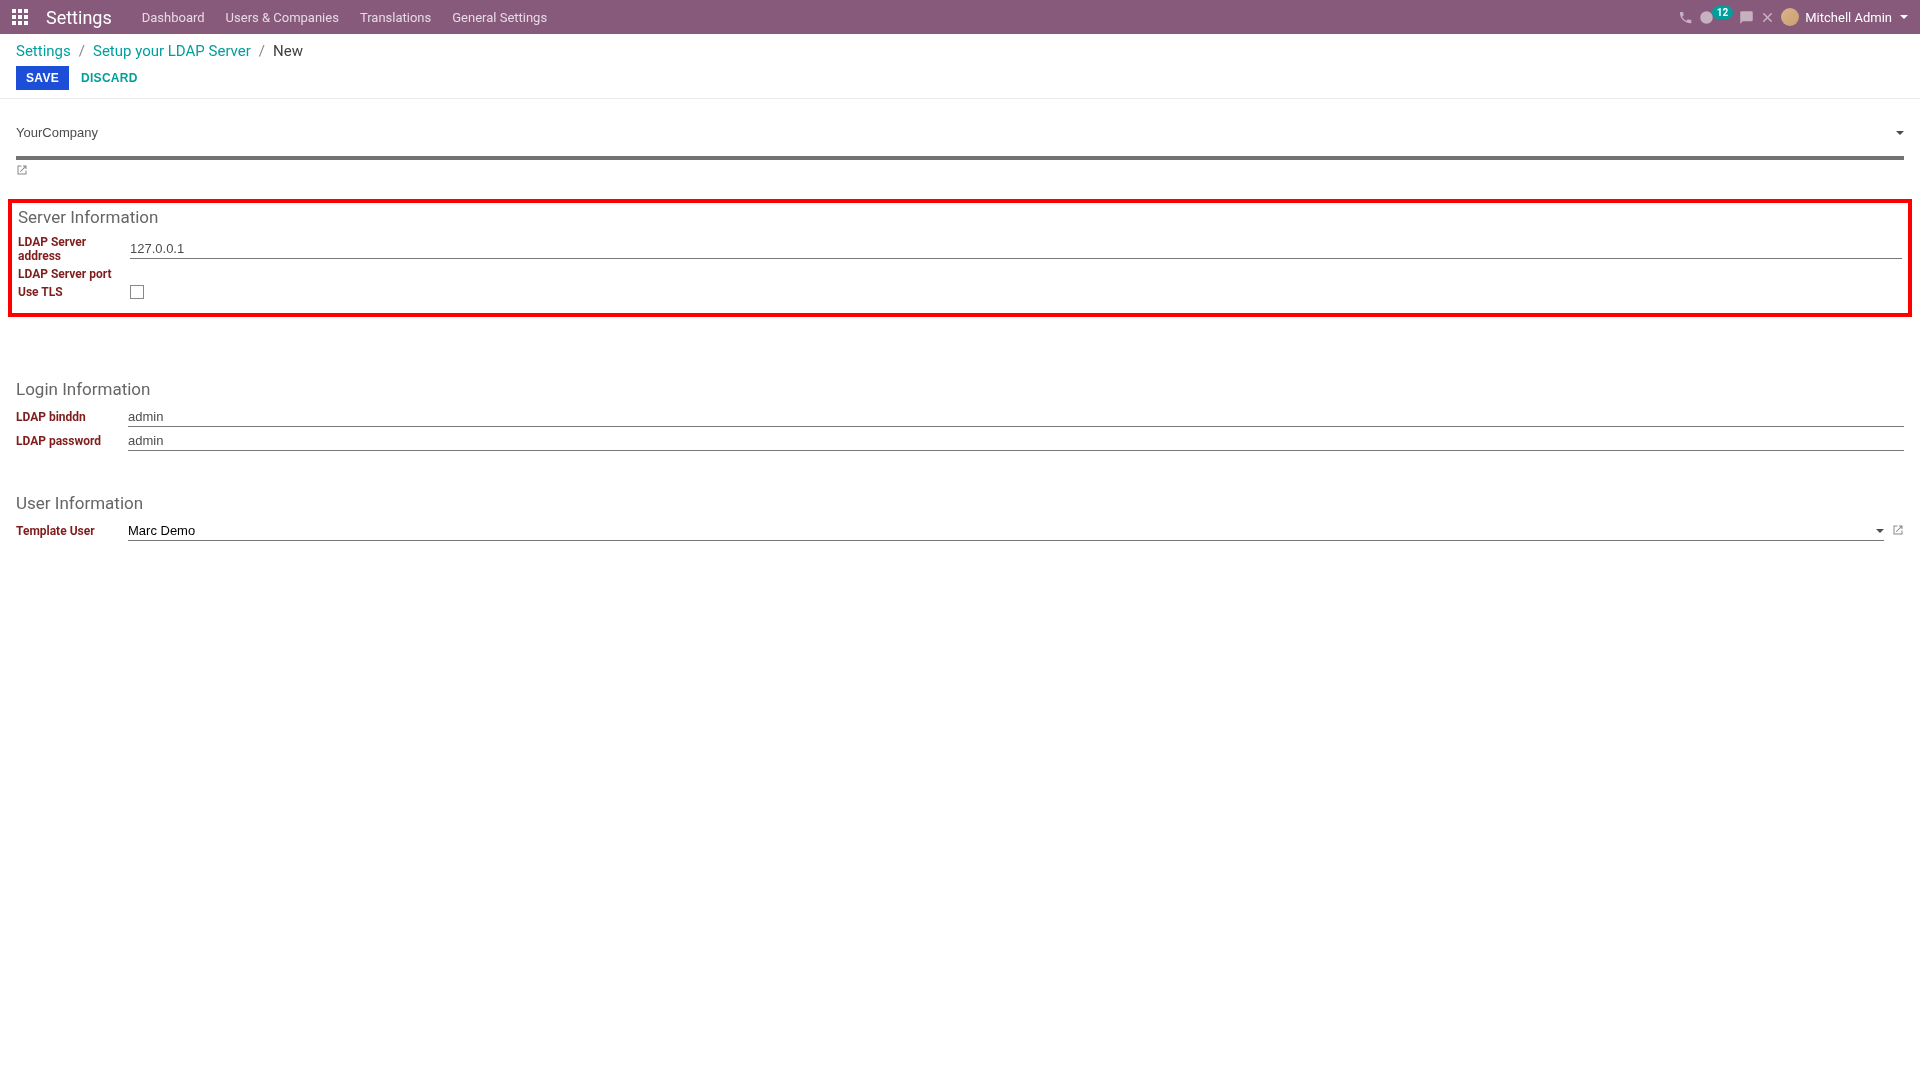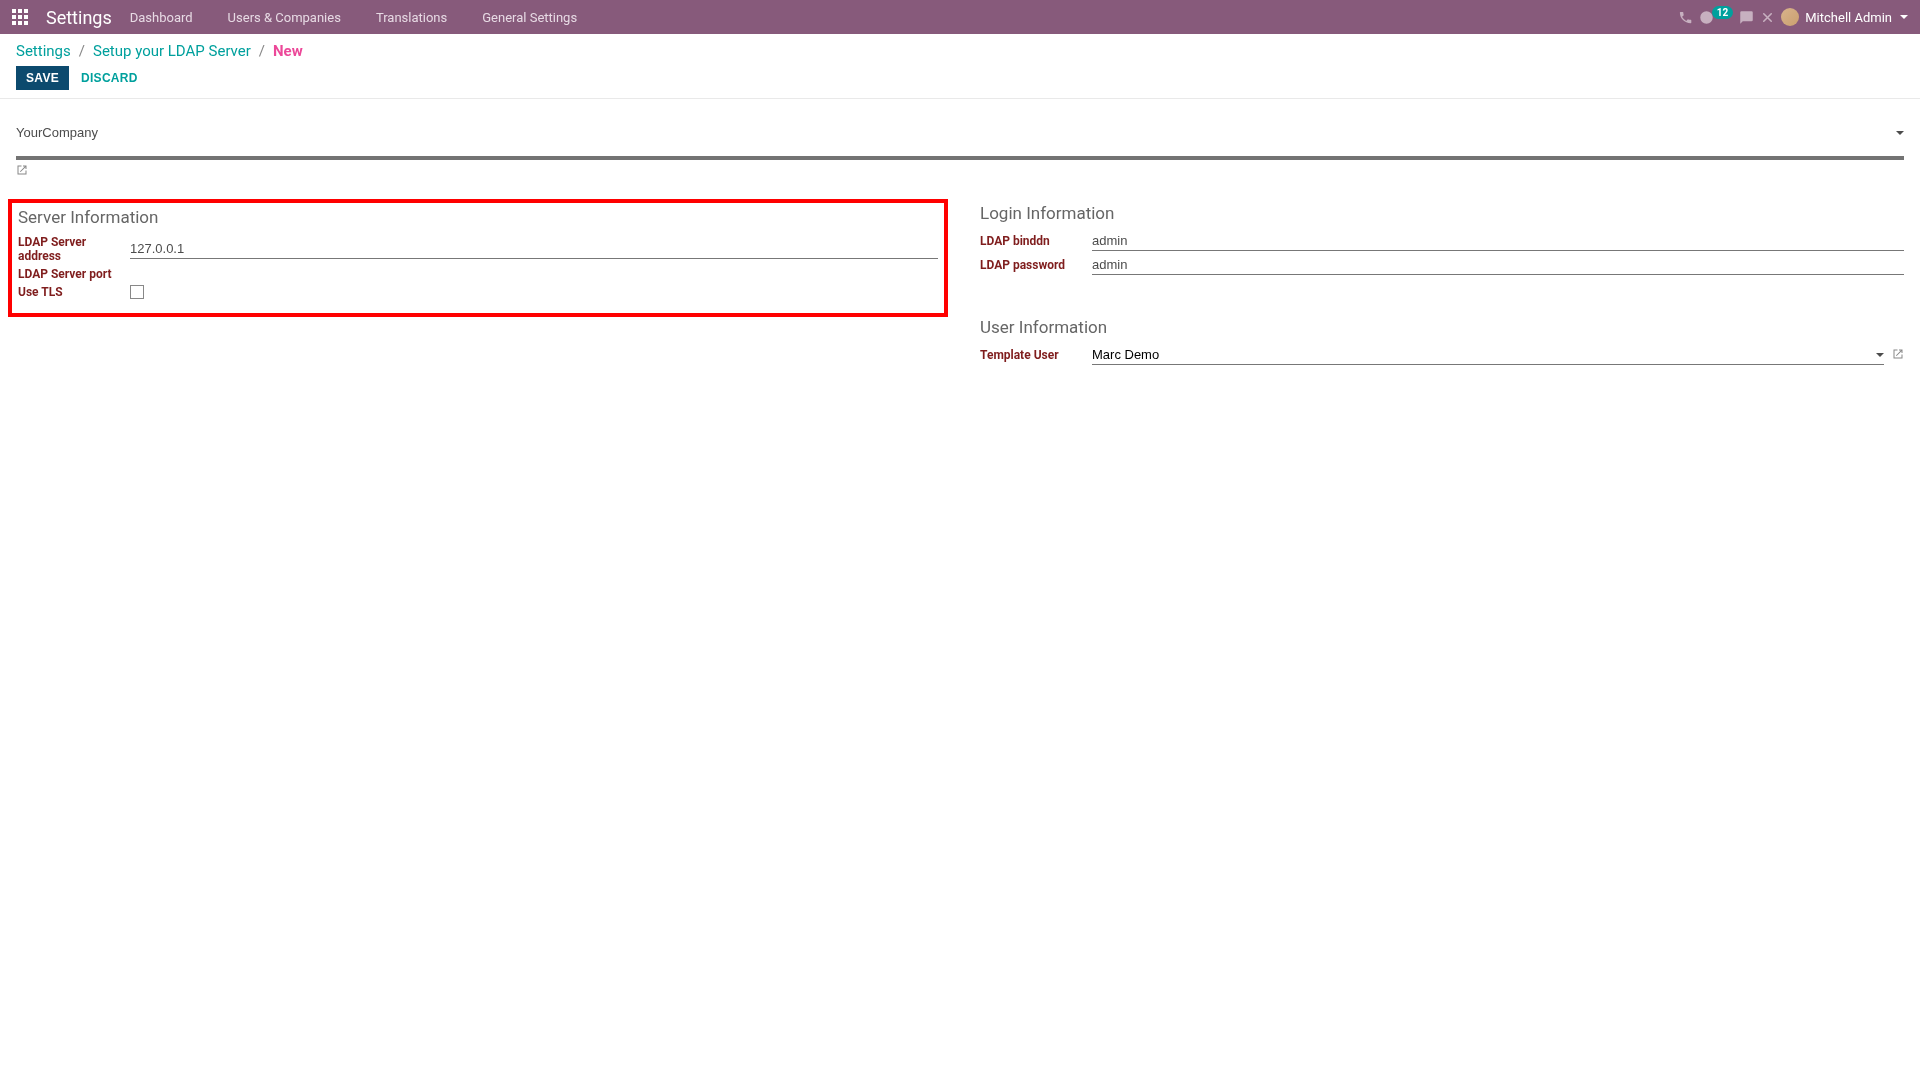--- a/index.html
+++ b/index.html
@@ -3,48 +3,48 @@
 <meta charset="utf-8">
 <style>
 * { box-sizing: border-box; margin: 0; padding: 0; }
 body { font-family: -apple-system, BlinkMacSystemFont, "Segoe UI", Roboto, "Helvetica Neue", Arial, sans-serif; font-size: 13px; color: #4c4c4c; background: #fff; }
 
 .navbar { background: #875a7b; height: 34px; display: flex; align-items: center; padding: 0 12px; color: #fff; }
 .nav-left { display: flex; align-items: center; gap: 18px; }
 .apps-icon { display: inline-flex; }
 .apps-icon svg { width: 16px; height: 16px; fill: #fff; }
 .brand { font-size: 18px; font-weight: 400; color: #fff; }
-.nav-links { display: flex; gap: 35px; }
+.nav-links { display: flex; gap: 21px; margin-left: 12px; }
 .nav-link { color: #e7dae4; font-size: 13px; cursor: pointer; }
 .nav-right { margin-left: auto; display: flex; align-items: center; gap: 6px; }
 .nav-icon { color: #d3c0cd; opacity: 0.85; display: inline-flex; align-items: center; cursor: pointer; }
 .nav-icon svg { width: 15px; height: 15px; fill: currentColor; }
 .badge-wrap { position: relative; display: inline-flex; align-items: center; }
 .badge { background: #00a09d; color: #fff; font-size: 10px; font-weight: 700; border-radius: 8px; padding: 1px 5px; margin-left: -2px; position: relative; top: -5px; }
 .user-menu { display: flex; align-items: center; gap: 6px; color: #fff; font-size: 13px; cursor: pointer; }
 .avatar { width: 18px; height: 18px; border-radius: 50%; background: linear-gradient(135deg,#d9b38c,#caa06f); display: inline-block; }
 .caret { width: 0; height: 0; border-left: 4px solid transparent; border-right: 4px solid transparent; border-top: 4px solid #fff; margin-left: 2px; }
 
 .control-panel { padding: 8px 16px 0 16px; border-bottom: 1px solid #e9e9e9; }
 .breadcrumb { display: flex; align-items: center; gap: 8px; font-size: 15px; margin-bottom: 6px; }
 .breadcrumb .crumb-link { color: #00a09d; cursor: pointer; }
 .breadcrumb .sep { color: #888; }
-.breadcrumb .current { color: #ec4899; font-weight: bold; }
+.breadcrumb .current { color: #404040; }
 .cp-buttons { display: flex; align-items: center; gap: 12px; padding-bottom: 8px; }
-.btn-primary { background: #0c4a6e; color: #fff; border: none; padding: 5px 10px; font-size: 12px; font-weight: 600; cursor: pointer; letter-spacing: 0.3px; }
+.btn-primary { background: #1d4ed8; color: #fff; border: none; padding: 5px 10px; font-size: 12px; font-weight: 600; cursor: pointer; letter-spacing: 0.3px; }
 .btn-link { background: none; border: none; color: #00a09d; font-size: 12px; font-weight: 600; cursor: pointer; letter-spacing: 0.3px; }
 
 .form-sheet { padding: 24px 16px 16px 16px; }
 .company-row { display: flex; align-items: center; border-bottom: 4px solid #737373; padding-bottom: 14px; position: relative; }
 .company-input { flex: 1; border: none; font-size: 13px; color: #4c4c4c; background: transparent; outline: none; padding: 2px 0; }
 .dropdown-caret { width: 0; height: 0; border-left: 4px solid transparent; border-right: 4px solid transparent; border-top: 4px solid #4c4c4c; margin-left: 4px; cursor: pointer; }
 .external-link { margin-top: 4px; }
 .external-link svg { width: 12px; height: 12px; fill: #888; cursor: pointer; }
 
-.columns { display: flex; gap: 40px; margin-top: 20px; }
+.columns { display: flex; gap: 40px; margin-top: 20px; flex-direction: column; }
 .col { flex: 1; }
 .section-title { font-size: 17px; font-weight: 400; color: #666; margin-bottom: 8px; }
 .highlight-box { border: 4px solid #ff0000; padding: 4px 6px 10px 6px; margin-bottom: 18px; margin-left:-8px; margin-right:-8px;}
 
 .field-row { display: flex; align-items: center; margin-bottom: 4px; }
 .field-label { width: 112px; font-size: 12px; font-weight: 700; color: #7f1d1d; flex-shrink: 0; }
 .field-input { flex: 1; border: none; border-bottom: 1px solid #777; font-size: 13px; color: #4c4c4c; padding: 2px 0; outline: none; background: transparent; }
 .field-checkbox { width: 14px; height: 14px; border: 1px solid #888; background: #fff; cursor: pointer; display: inline-flex; align-items: center; justify-content: center; }
 .field-checkbox.checked { background: #00a09d; border-color: #00a09d; }
 .field-checkbox.checked svg { width: 10px; height: 10px; fill: #fff; }

